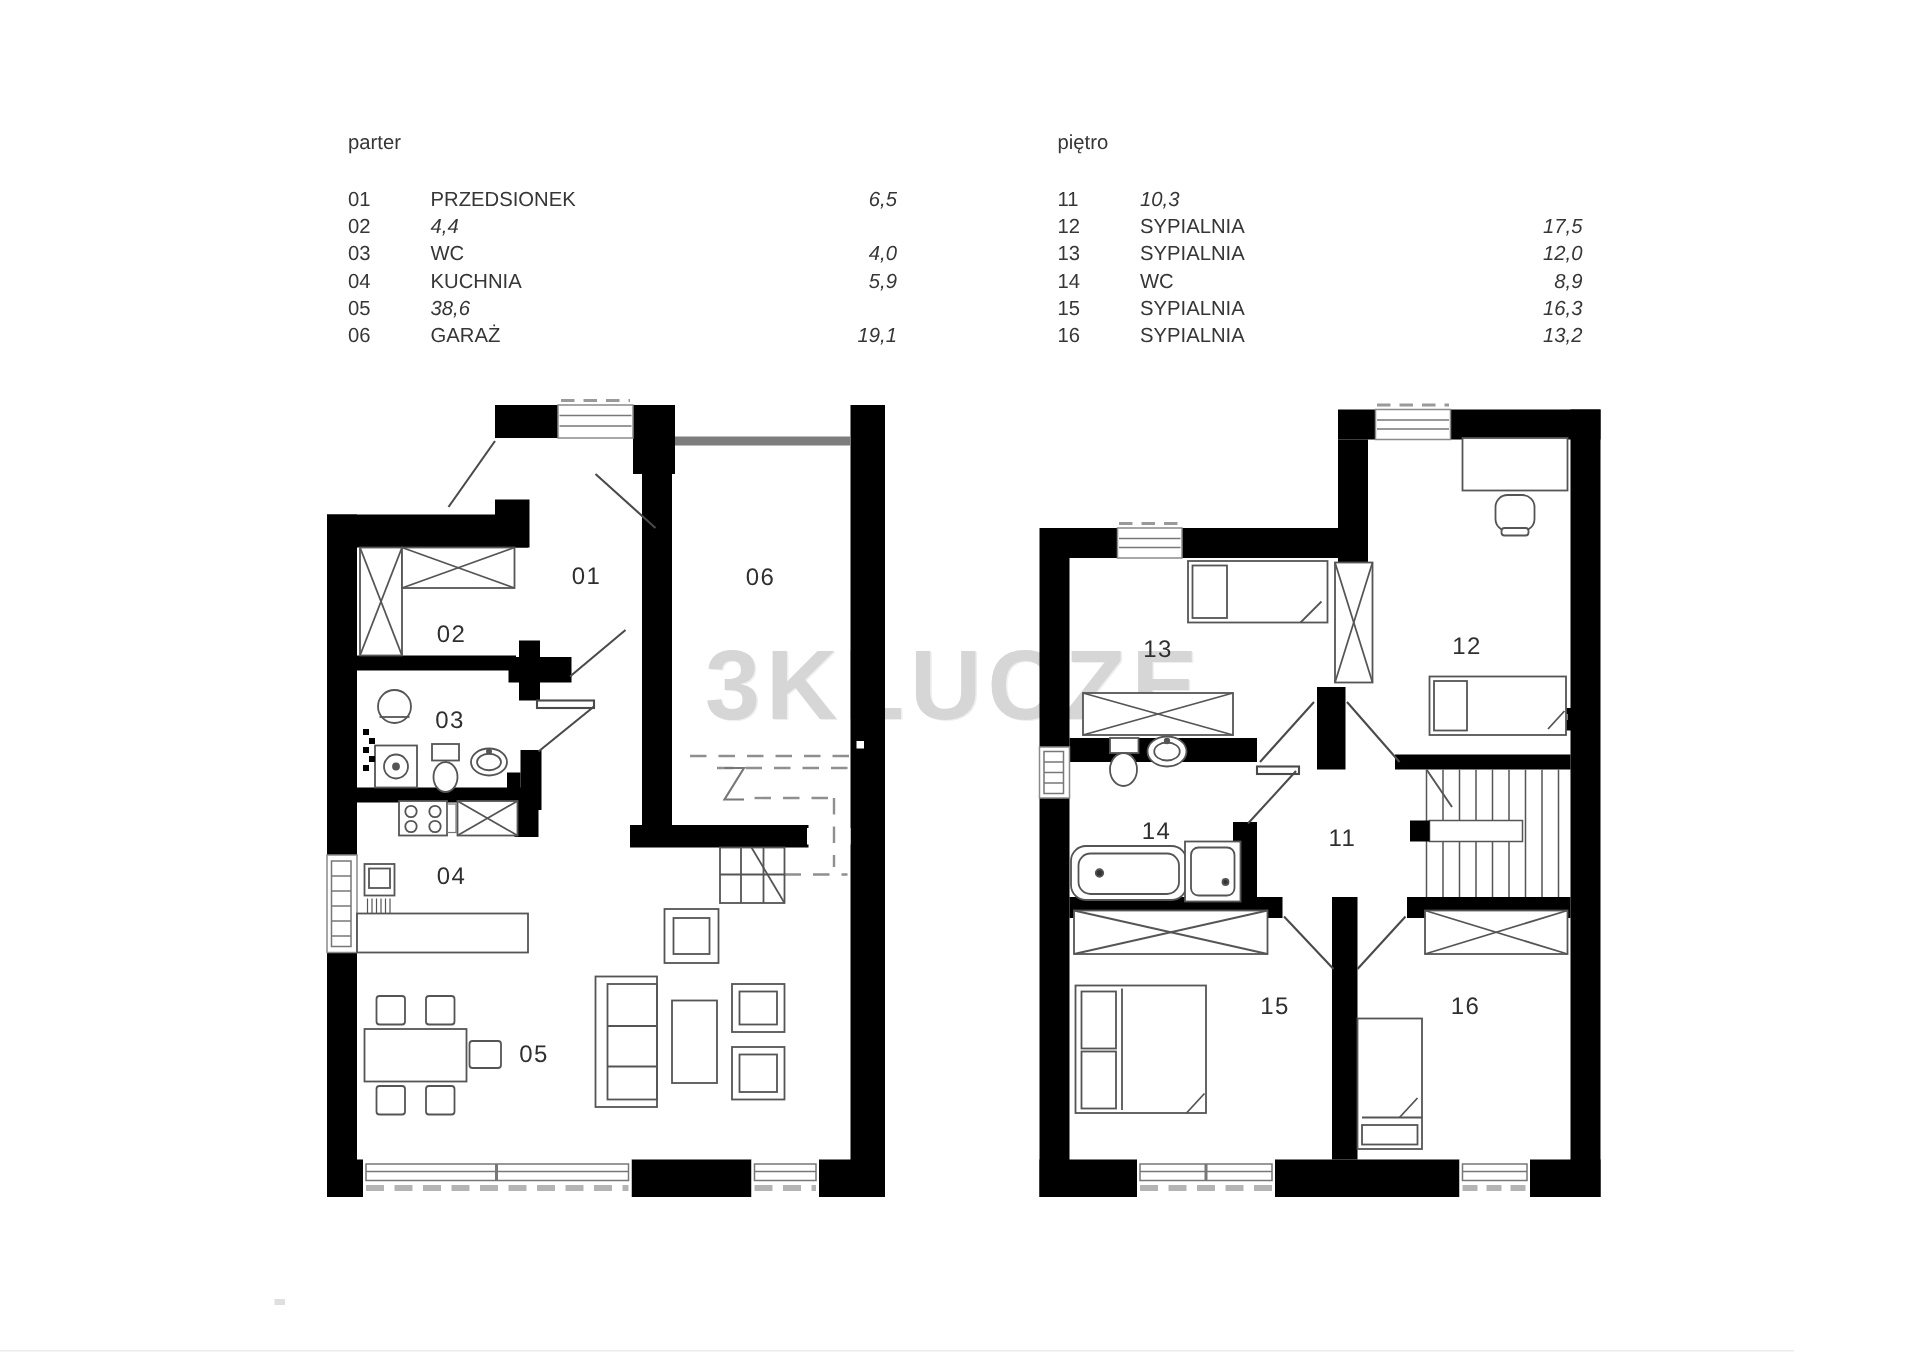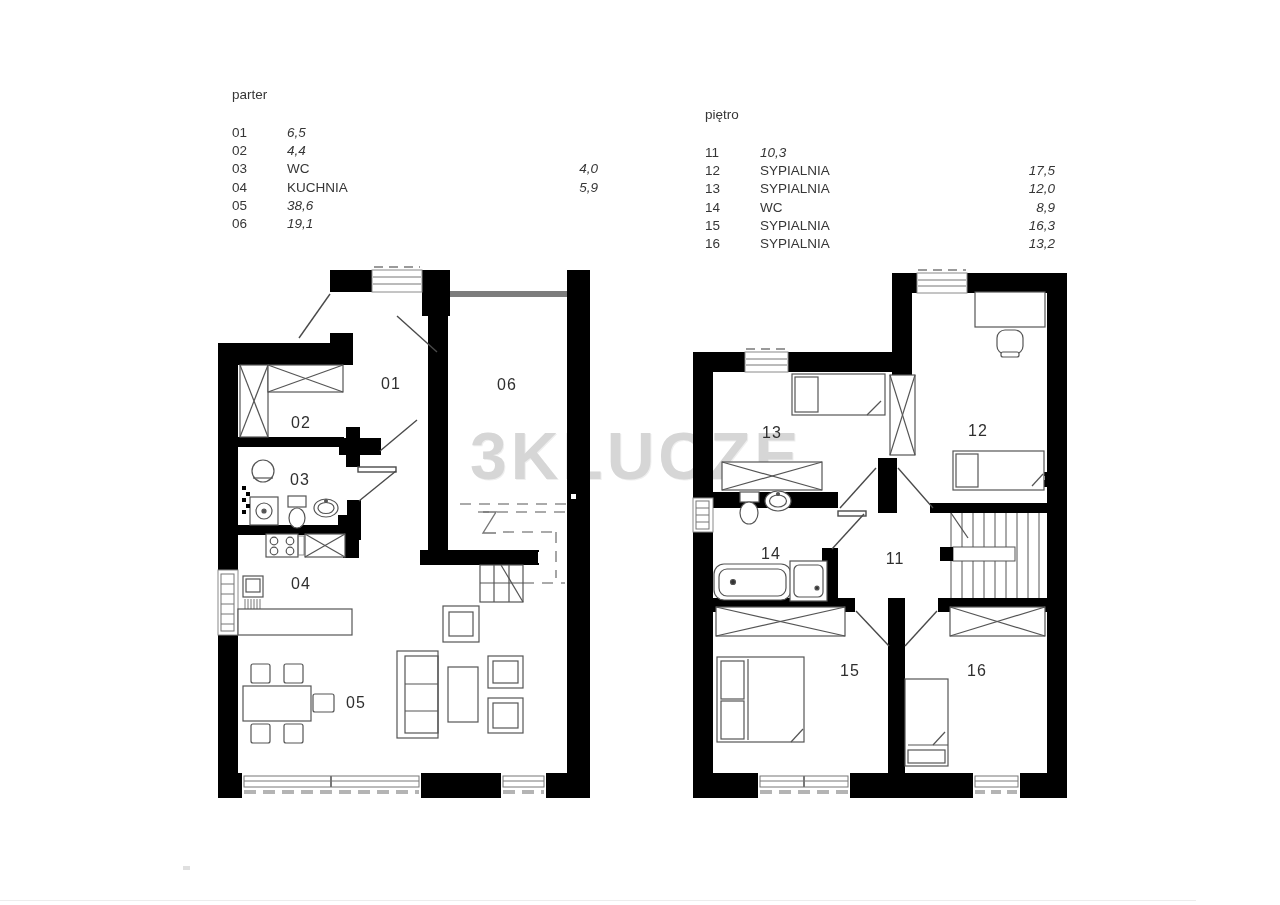--- a/index.html
+++ b/index.html
@@ -1,21 +1,21 @@
 <!DOCTYPE html>
 <html><head>
 <meta charset="utf-8">
 <style>
   html,body{margin:0;padding:0;background:#ffffff;}
   .page{position:relative;width:1196px;height:905px;background:#ffffff;overflow:hidden;
         font-family:"Liberation Sans",sans-serif;color:#363636;}
   
   .legend{position:absolute;top:88px;font-size:13.5px;line-height:14px;color:#363636;}
   .legend-parter{left:232px;width:366px;}
-  .legend-pietro{left:705px;width:350px;margin-top:20px;}
+  .legend-pietro{left:705px;width:350px;}
   .legend .title{display:block;}
   .legend .rows{margin-top:22px;}
   .legend .row{display:flex;line-height:18.2px;}
   .legend .no{width:55px;flex:0 0 auto;}
   .legend .name{flex:1 1 auto;}
   .legend .area{flex:0 0 auto;text-align:right;font-style:italic;}
   
   .watermark{position:absolute;left:470px;top:418px;width:380px;z-index:0;
              font-size:66px;font-weight:bold;letter-spacing:4px;color:#d6d6d6;
              text-shadow:1px 1px 0 #efefef;user-select:none;}
@@ -30,20 +30,21 @@
 </head>
 <body>
 
 <div class="page">
 
   <div class="legend legend-parter">
     <span class="title">parter</span>
     <div class="rows">
       <div class="row">
           <span class="no">01</span>
+          <span class="name">PRZEDSIONEK</span>
           <span class="area">6,5</span>
         </div>
       <div class="row">
           <span class="no">02</span>
           <span class="area">4,4</span>
         </div>
       <div class="row">
           <span class="no">03</span>
           <span class="name">WC</span>
           <span class="area">4,0</span>
@@ -52,20 +53,21 @@
           <span class="no">04</span>
           <span class="name">KUCHNIA</span>
           <span class="area">5,9</span>
         </div>
       <div class="row">
           <span class="no">05</span>
           <span class="area">38,6</span>
         </div>
       <div class="row">
           <span class="no">06</span>
+          <span class="name">GARAŻ</span>
           <span class="area">19,1</span>
         </div>
     </div>
   </div>
 
   <div class="legend legend-pietro">
     <span class="title">piętro</span>
     <div class="rows">
       <div class="row">
           <span class="no">11</span>

